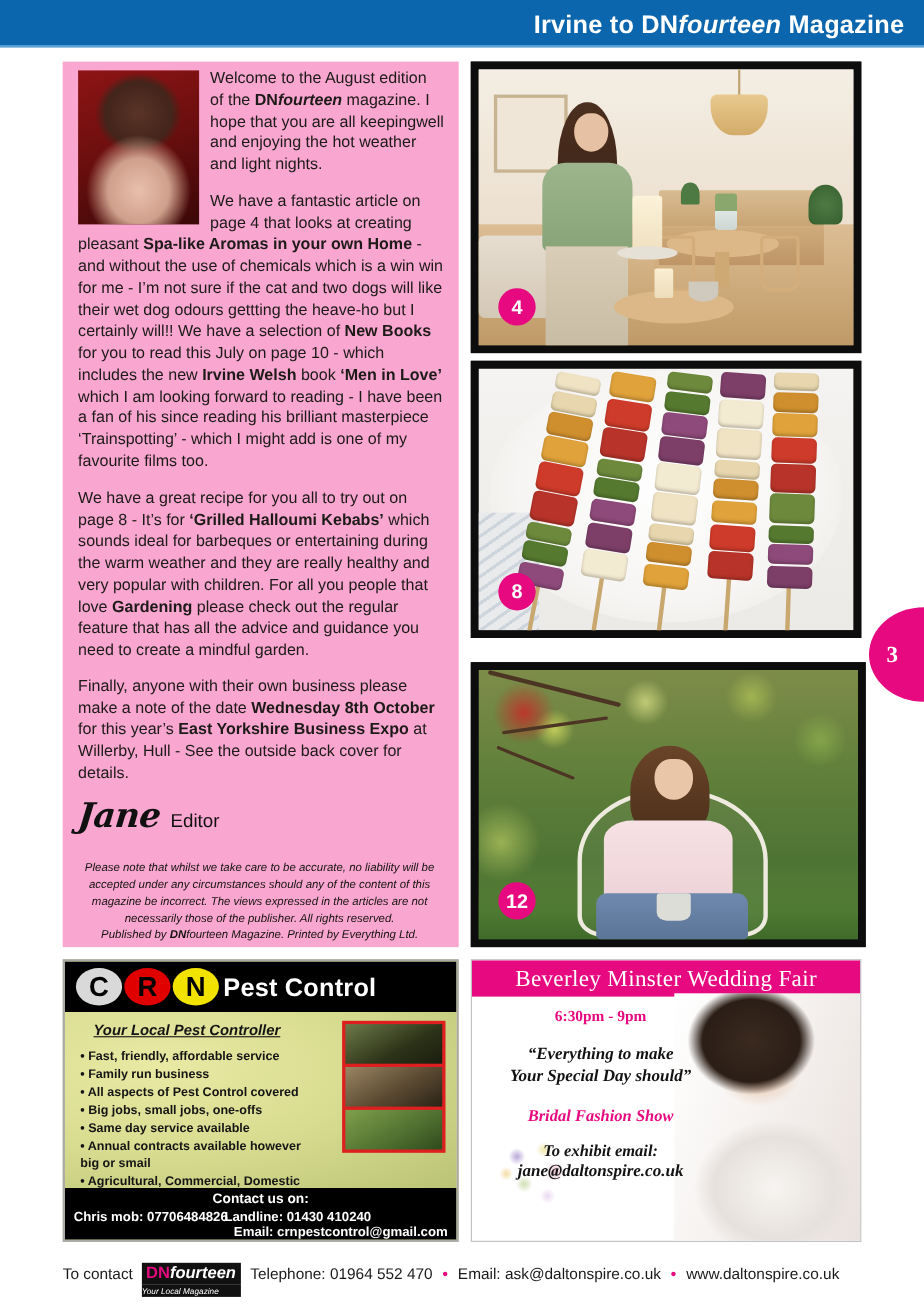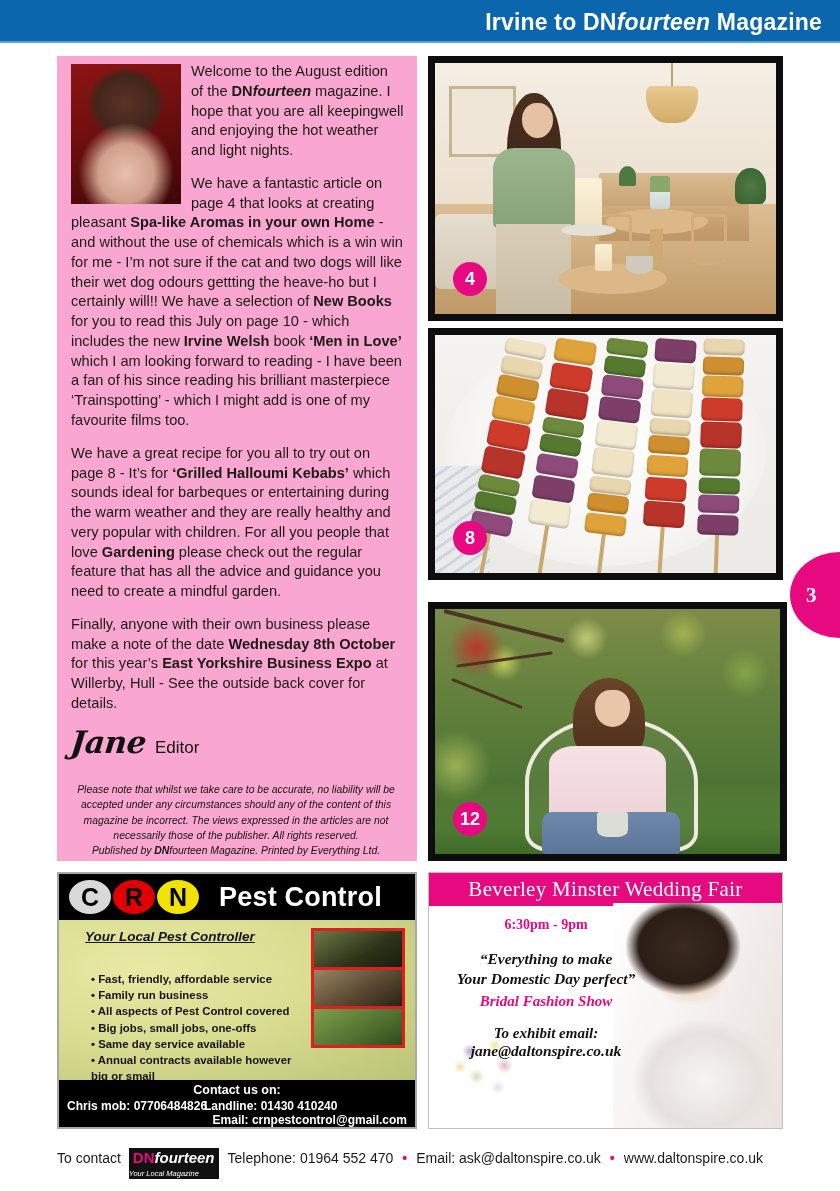--- a/index.html
+++ b/index.html
@@ -275,36 +275,36 @@
   .crn-oval {
     width: 42px; height: 34px; border-radius: 50%;
     display:flex; align-items:center; justify-content:center;
     font-weight:bold; font-size:25px; color:#000;
     font-family:"Liberation Sans", sans-serif;
   }
   .crn-c { background:#d9d9d9; }
   .crn-r { background:#e00000; }
   .crn-n { background:#f2e200; }
   .pest-head-title {
-    color:#ffffff; font-size:27px; font-weight:bold; margin-left:20px;
+    color:#ffffff; font-size:23px; font-weight:bold; margin-left:4px;
     letter-spacing:0.2px;
   }
   .pest-body {
     position:absolute; left:0; top:46px; width:100%; height:164px;
     background:
       radial-gradient(ellipse at 24% 30%, #e9e9a4 0%, #d8dc90 48%, #b9c275 100%);
   }
   .pest-sub {
     position:absolute; left:26px; top:9px;
     font-size:13.5px; font-weight:bold; font-style:italic;
     text-decoration: underline; color:#141414;
   }
   .pest-list {
     position:absolute; left:14px; top:33px; width:215px;
-    margin:18px; padding:0; list-style:none;
+    margin:0; padding:0; list-style:none;
     font-size:11.4px; font-weight:bold; color:#141414; line-height:1.42;
   }
   .pest-list li::before { content:"• "; }
   .pest-photos {
     position:absolute; right:10px; top:8px; width:94px; height:120px;
     background:#dd1f1f; padding:3px; box-sizing:border-box;
     display:grid; grid-template-rows: 1fr 1fr 1fr; gap:3px;
   }
   .pp { width:100%; height:100%; }
   .pp1 { background:linear-gradient(150deg,#6d7a48,#2d3318 60%,#1a1d0e); }
@@ -598,22 +598,22 @@
 
 <div class="ad-wedding">
   <div class="wed-band">
     <span class="wed-band-text">Beverley Minster Wedding Fair</span>
   </div>
   <div class="wed-bride"></div>
   <div class="wed-bouquet"></div>
   <div class="wed-text">
     <div class="wed-time">6:30pm - 9pm</div>
     <div class="wed-quote1">“Everything to make</div>
-    <div class="wed-quote2">Your Domestic Day perfect”</div>
-    <div class="wed-exh" style="margin-top:2px;">Bridal Fashion Show</div>
+    <div class="wed-quote2">Your Special Day should”</div>
+    <div class="wed-exh" style="margin-top:16px;">Bridal Fashion Show</div>
     <div class="wed-email-label">To exhibit email:</div>
     <div class="wed-email">jane@daltonspire.co.uk</div>
   </div>
 </div>
 
 <div class="footer">
   <span class="footer-pre">To contact</span>
   <span class="footer-logo">
     <span class="fl-dn">DN</span>
       <span class="fl-fourteen">fourteen</span>

